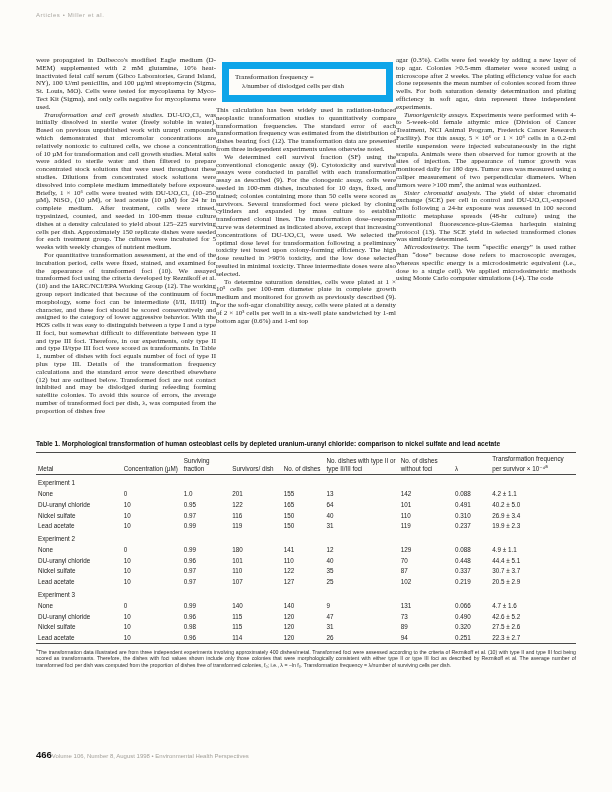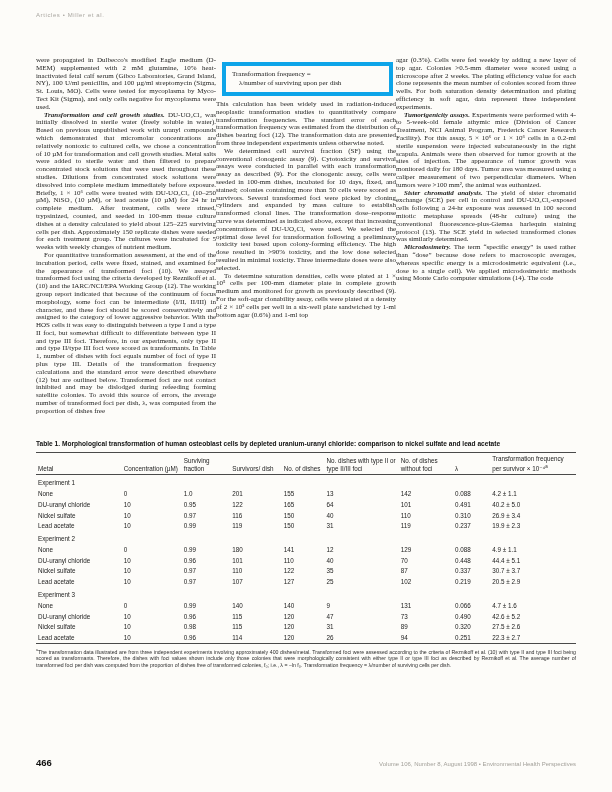--- a/index.html
+++ b/index.html
@@ -15,23 +15,23 @@
     color:#a9a6a0; letter-spacing:.6px;
   }
   .columns {
     position:absolute; top:57px; left:36px; width:540px; height:381px;
     display:flex; overflow:hidden;
     font-size:7px; line-height:7.8px; text-align:justify;
   }
   .col { flex:1 1 0; overflow:hidden; }
   .col p { text-indent:8px; }
   .col p.first { text-indent:0; }
-  .runin { font-weight:bold; font-style:italic; }
+  .runin { font-weight:normal; font-style:italic; }
   .formula {
-    border:4px solid #0ea5e9; margin:5px 3px 5px 6px; padding:4px 2px 5px 6px;
+    border:7px solid #0ea5e9; margin:5px 3px 5px 6px; padding:4px 2px 5px 6px;
     text-align:left; text-indent:0; line-height:8.5px;
   }
   .formula .l2 { padding-left:7px; display:block; }
   .table-section { position:absolute; top:440px; left:36px; width:540px; }
   .table-caption {
     font:bold 6.6px/8.2px "Liberation Sans","DejaVu Sans",sans-serif;
     margin-bottom:4px; color:#111;
   }
   table {
     width:100%; border-collapse:collapse;
@@ -44,22 +44,22 @@
   tbody td { padding:2px 2px 1.4px; text-align:left; vertical-align:top; }
   tbody tr:last-child td { border-bottom:1px solid #4a4a4a; }
   tr.exp-row td { padding-top:4px; }
   .w-metal{width:15%}.w-conc{width:10.5%}.w-sf{width:8.5%}.w-surv{width:9%}
   .w-dish{width:7.5%}.w-with{width:13%}.w-without{width:9.5%}.w-lam{width:6.5%}.w-tf{width:15%}
   .table-footnote {
     margin-top:3px; font:5.2px/6.5px "Liberation Sans","DejaVu Sans",sans-serif;
     color:#2e2e2e; text-align:justify;
   }
   .page-footer {
-    position:absolute; left:36px; right:36px; bottom:24px;
-    display:flex; justify-content:space-between; align-items:baseline;
+    position:absolute; left:36px; right:36px; bottom:32px;
+    display:flex; justify-content:flex-start; align-items:baseline;
   }
   .page-number { font:bold 9.5px "Liberation Sans","DejaVu Sans",sans-serif; color:#111; }
   .journal-line { font:6px "Liberation Sans","DejaVu Sans",sans-serif; color:#a3a09a; }
   sup { font-size:70%; }
 </style>
 </head>
 <body>
 
 <div class="page">
 
@@ -67,21 +67,21 @@
 
   <div class="columns">
     <div class="col">
       <p class="first">were propagated in Dulbecco's modified Eagle medium (D-MEM) supplemented with 2 mM glutamine, 10% heat-inactivated fetal calf serum (Gibco Laboratories, Grand Island, NY), 100 U/ml penicillin, and 100 µg/ml streptomycin (Sigma, St. Louis, MO). Cells were tested for mycoplasma by Myco-Tect Kit (Sigma), and only cells negative for mycoplasma were used.</p>
       <p><span class="runin">Transformation and cell growth studies.</span><span> DU-UO₂Cl₂ was initially dissolved in sterile water (freely soluble in water). Based on previous unpublished work with uranyl compounds which demonstrated that micromolar concentrations are relatively nontoxic to cultured cells, we chose a concentration of 10 µM for transformation and cell growth studies. Metal salts were added to sterile water and then filtered to prepare concentrated stock solutions that were used throughout these studies. Dilutions from concentrated stock solutions were dissolved into complete medium immediately before exposure. Briefly, 1 × 10⁶ cells were treated with DU-UO₂Cl₂ (10–250 µM), NiSO₄ (10 µM), or lead acetate (10 µM) for 24 hr in complete medium. After treatment, cells were rinsed, trypsinized, counted, and seeded in 100-mm tissue culture dishes at a density calculated to yield about 125–225 surviving cells per dish. Approximately 150 replicate dishes were seeded for each treatment group. The cultures were incubated for 5 weeks with weekly changes of nutrient medium.</span></p>
       <p>For quantitative transformation assessment, at the end of the incubation period, cells were fixed, stained, and examined for the appearance of transformed foci (10). We assayed transformed foci using the criteria developed by Reznikoff et al. (10) and the IARC/NCI/EPA Working Group (12). The working group report indicated that because of the continuum of focus morphology, some foci can be intermediate (I/II, II/III) in character, and these foci should be scored conservatively and assigned to the category of lower aggressive behavior. With the HOS cells it was easy to distinguish between a type I and a type II foci, but somewhat difficult to differentiate between type II and type III foci. Therefore, in our experiments, only type II and type II/type III foci were scored as transformants. In Table 1, number of dishes with foci equals number of foci of type II plus type III. Details of the transformation frequency calculations and the standard error were described elsewhere (12) but are outlined below. Transformed foci are not contact inhibited and may be dislodged during refeeding forming satellite colonies. To avoid this source of errors, the average number of transformed foci per dish, λ, was computed from the proportion of dishes free</p>
     </div>
     <div class="col">
       <div class="formula">
         <span>Transformation frequency =</span>
-        <span class="l2">λ/number of surviving upon per dish</span>
+        <span class="l2">λ/number of dislodged cells per dish</span>
       </div>
       <p class="first">This calculation has been widely used in radiation-induced neoplastic transformation studies to quantitatively compare transformation frequencies. The standard error of each transformation frequency was estimated from the distribution of dishes bearing foci (12). The transformation data are presented from three independent experiments unless otherwise noted.</p>
       <p>We determined cell survival fraction (SF) using the conventional clonogenic assay (9). Cytotoxicity and survival assays were conducted in parallel with each transformation assay as described (9). For the clonogenic assay, cells were seeded in 100-mm dishes, incubated for 10 days, fixed, and stained; colonies containing more than 50 cells were scored as survivors. Several transformed foci were picked by cloning cylinders and expanded by mass culture to establish transformed clonal lines. The transformation dose–response curve was determined as indicated above, except that increasing concentrations of DU-UO₂Cl₂ were used. We selected the optimal dose level for transformation following a preliminary toxicity test based upon colony-forming efficiency. The high dose resulted in &gt;90% toxicity, and the low dose selected resulted in minimal toxicity. Three intermediate doses were also selected.</p>
       <p>To determine saturation densities, cells were plated at 1 × 10⁵ cells per 100-mm diameter plate in complete growth medium and monitored for growth as previously described (9). For the soft-agar clonability assay, cells were plated at a density of 2 × 10³ cells per well in a six-well plate sandwiched by 1-ml bottom agar (0.6%) and 1-ml top</p>
     </div>
     <div class="col">
       <p class="first">agar (0.3%). Cells were fed weekly by adding a new layer of top agar. Colonies &gt;0.5-mm diameter were scored using a microscope after 2 weeks. The plating efficiency value for each clone represents the mean number of colonies scored from three wells. For both saturation density determination and plating efficiency in soft agar, data represent three independent experiments.</p>
       <p><span class="runin">Tumorigenicity assays.</span><span> Experiments were performed with 4- to 5-week-old female athymic mice (Division of Cancer Treatment, NCI Animal Program, Frederick Cancer Research Facility). For this assay, 5 × 10⁶ or 1 × 10⁶ cells in a 0.2-ml sterile suspension were injected subcutaneously in the right scapula. Animals were then observed for tumor growth at the sites of injection. The appearance of tumor growth was monitored daily for 180 days. Tumor area was measured using a caliper measurement of two perpendicular diameters. When tumors were &gt;100 mm², the animal was euthanized.</span></p>
       <p><span class="runin">Sister chromatid analysis.</span><span> The yield of sister chromatid exchange (SCE) per cell in control and DU-UO₂Cl₂-exposed cells following a 24-hr exposure was assessed in 100 second mitotic metaphase spreads (48-hr culture) using the conventional fluorescence-plus-Giemsa harlequin staining protocol (13). The SCE yield in selected transformed clones was similarly determined.</span></p>
       <p><span class="runin">Microdosimetry.</span><span> The term “specific energy” is used rather than “dose” because dose refers to macroscopic averages, whereas specific energy is a microdosimetric equivalent (i.e., dose to a single cell). We applied microdosimetric methods using Monte Carlo computer simulations (14). The code</span></p>

